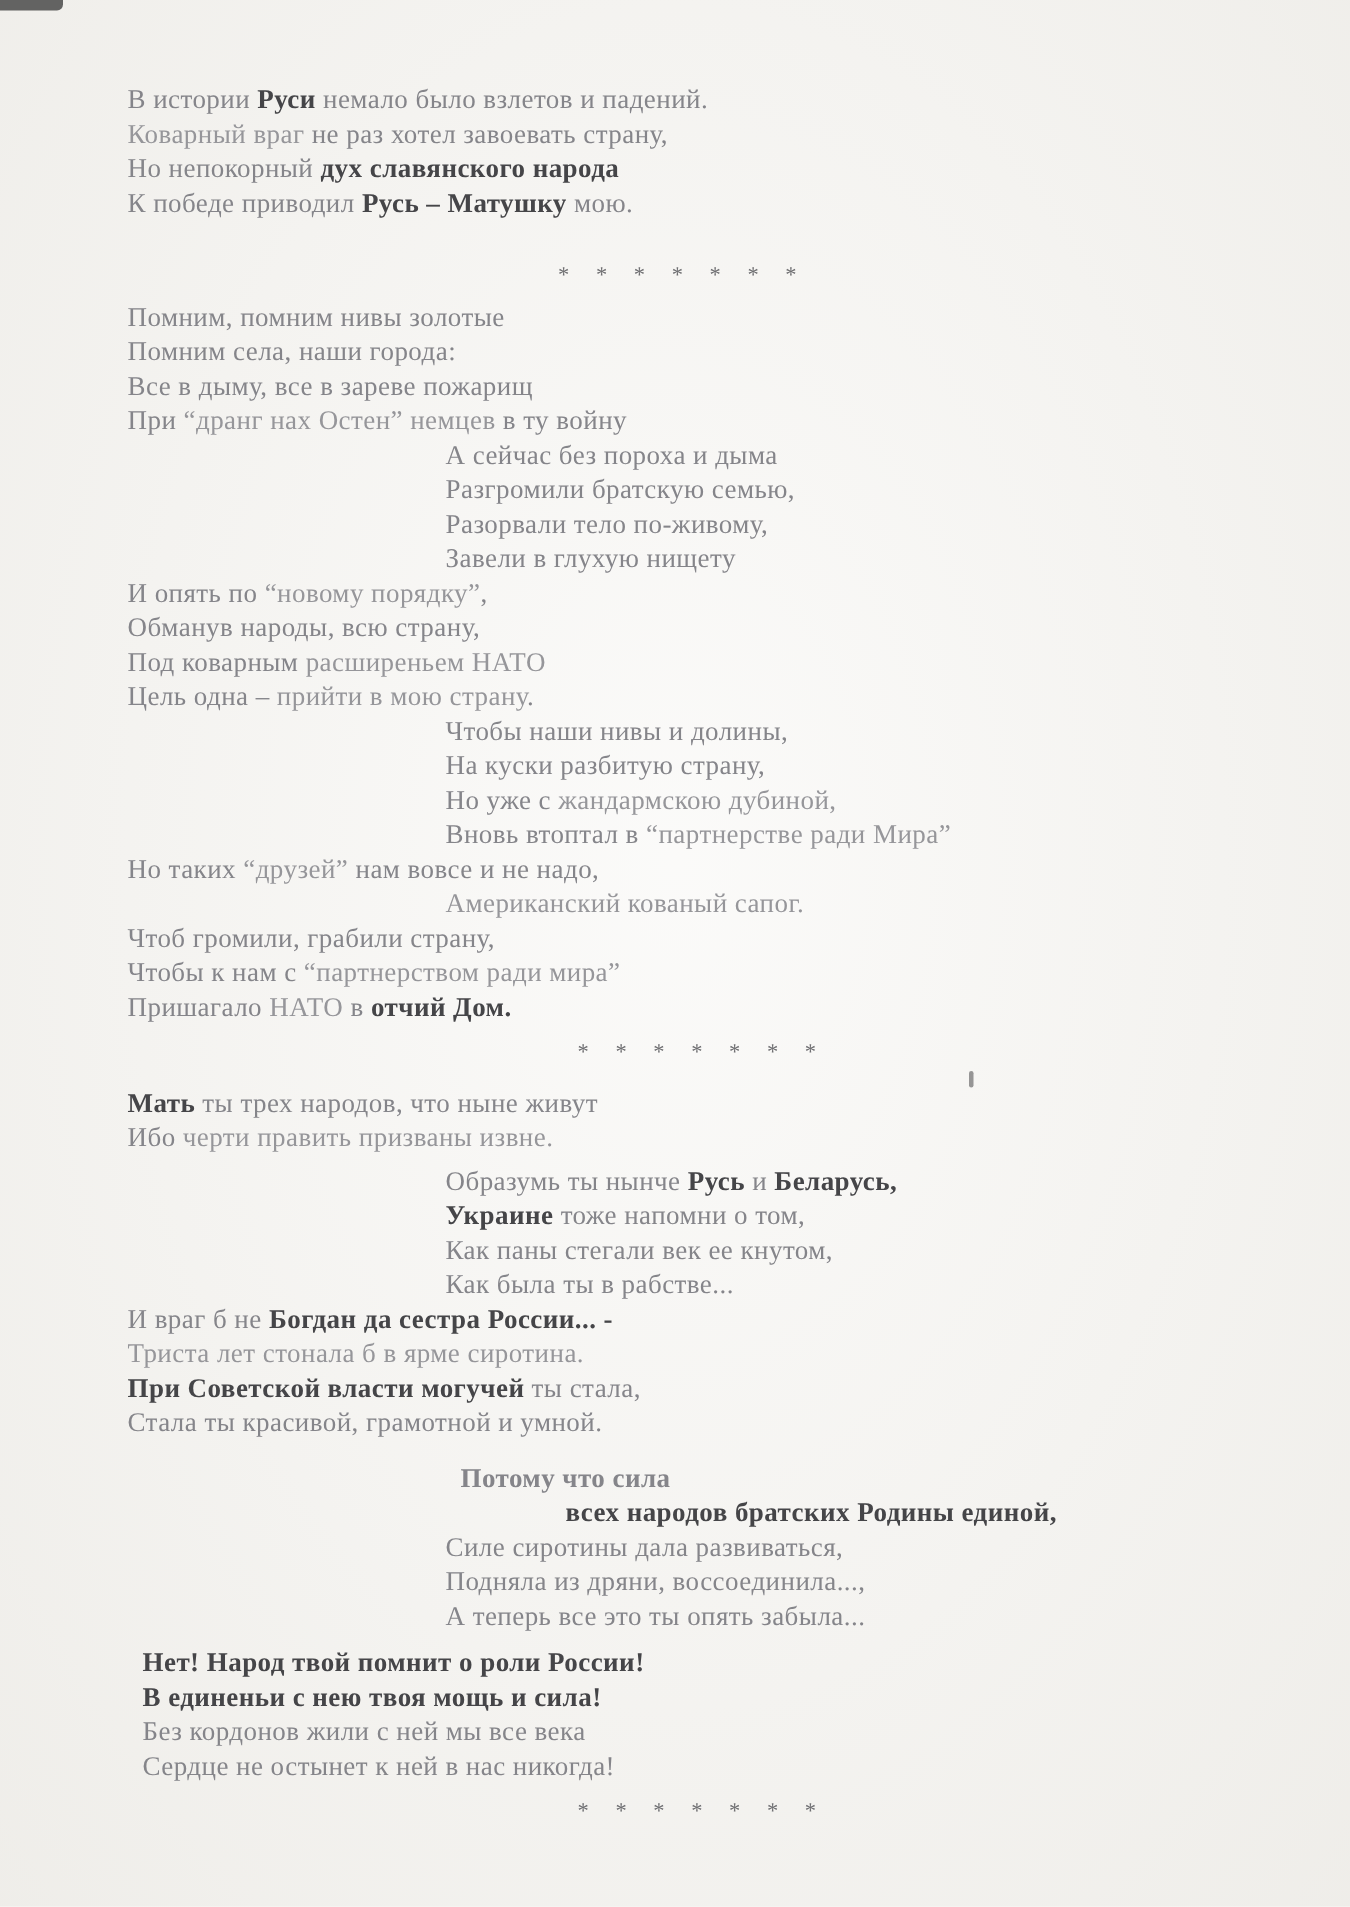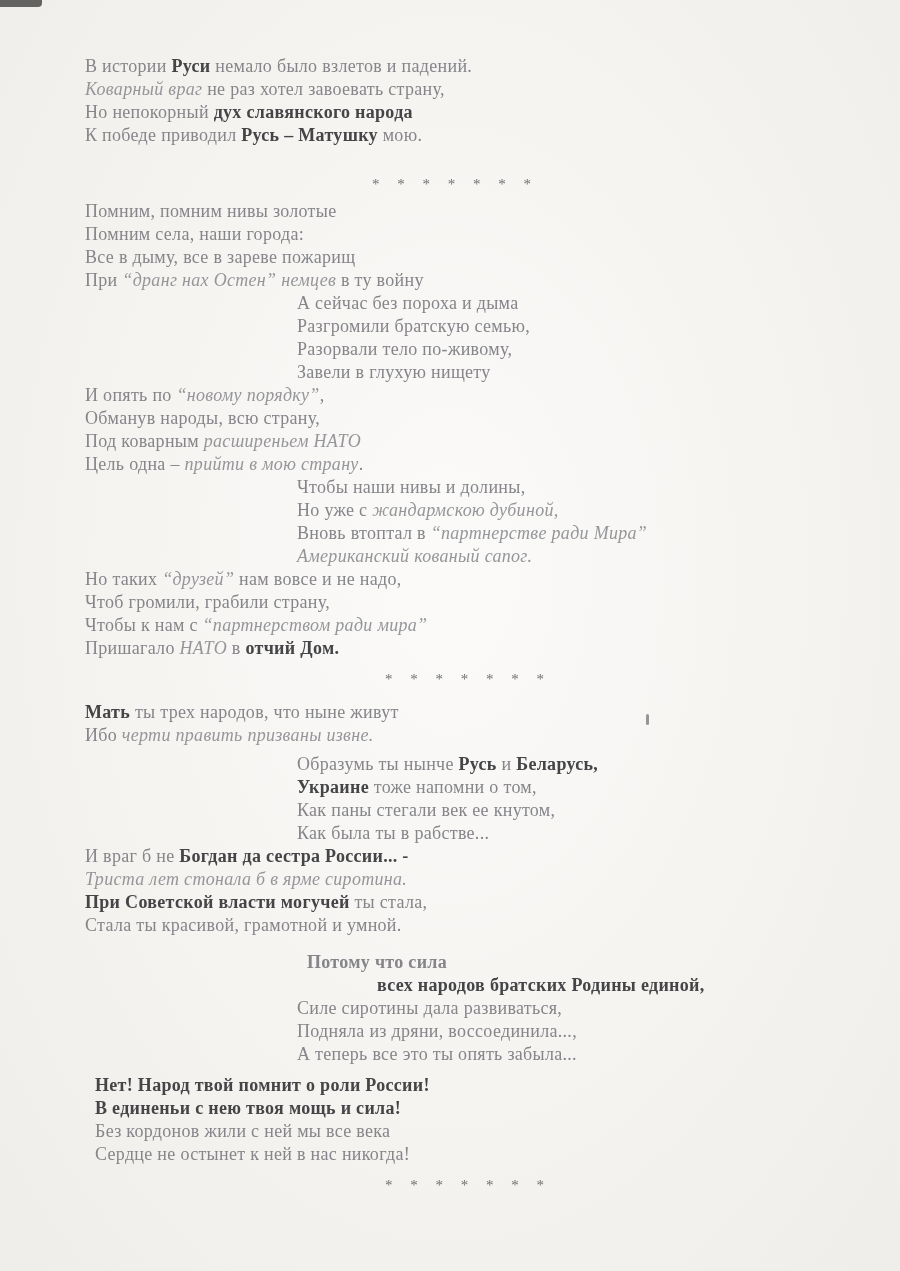--- a/index.html
+++ b/index.html
@@ -36,21 +36,21 @@
   .line.gap-sm { margin-top: 6px; }
   .line.gap-md { margin-top: 14px; font-weight: bold; }
   .line.gap-xs { margin-top: 8px; }
   .ind-0 { padding-left: 0; }
   .ind-1 { padding-left: 212px; }
   .ind-2 { padding-left: 222px; }
   .ind-3 { padding-left: 292px; }
   .ind-4 { padding-left: 10px; }
   .run-n { color: var(--ink, #85858a); }
   .run-b { font-weight: 700; color: var(--ink-bold, #454548); text-align: center; }
-  .run-i { font-style: italic; color: var(--ink-italic, #96969a); }
+  .run-i { color: var(--ink-italic, #96969a); }
   .sep {
     height: 23px;
     line-height: 23px;
     font-size: 15px;
     letter-spacing: 7px;
     color: var(--sep, #6f6f72);
     white-space: nowrap;
   }
   .sep-a { margin: 26px 0 4px 0; padding-left: 287px; }
   .sep-b { margin: 8px 0 10px 0;  padding-left: 300px; }
@@ -92,24 +92,25 @@
         <div class="line ind-0"><span class="run-n">При </span><span class="run-i">“дранг нах Остен” немцев</span><span class="run-n"> в ту войну</span></div>
         <div class="line ind-1"><span class="run-n">А сейчас без пороха и дыма</span></div>
         <div class="line ind-1"><span class="run-n">Разгромили братскую семью,</span></div>
         <div class="line ind-1"><span class="run-n">Разорвали тело по-живому,</span></div>
         <div class="line ind-1"><span class="run-n">Завели в глухую нищету</span></div>
         <div class="line ind-0"><span class="run-n">И опять по </span><span class="run-i">“новому порядку”</span><span class="run-n">,</span></div>
         <div class="line ind-0"><span class="run-n">Обманув народы, всю страну,</span></div>
         <div class="line ind-0"><span class="run-n">Под коварным </span><span class="run-i">расширеньем НАТО</span></div>
         <div class="line ind-0"><span class="run-n">Цель одна – </span><span class="run-i">прийти в мою страну</span><span class="run-n">.</span></div>
         <div class="line ind-1"><span class="run-n">Чтобы наши нивы и долины,</span></div>
+        <div class="line ind-1"><span class="run-n">На куски разбитую страну,</span></div>
         <div class="line ind-1"><span class="run-n">Но уже с </span><span class="run-i">жандармскою дубиной,</span></div>
         <div class="line ind-1"><span class="run-n">Вновь втоптал в </span><span class="run-i">“партнерстве ради Мира”</span></div>
+        <div class="line ind-0"><span class="run-n">Но таких </span><span class="run-i">“друзей”</span><span class="run-n"> нам вовсе и не надо,</span></div>
         <div class="line ind-1"><span class="run-i">Американский кованый сапог.</span></div>
-        <div class="line ind-0"><span class="run-n">Но таких </span><span class="run-i">“друзей”</span><span class="run-n"> нам вовсе и не надо,</span></div>
         <div class="line ind-0"><span class="run-n">Чтоб громили, грабили страну,</span></div>
         <div class="line ind-0"><span class="run-n">Чтобы к нам с </span><span class="run-i">“партнерством ради мира”</span></div>
         <div class="line ind-0"><span class="run-n">Пришагало </span><span class="run-i">НАТО</span><span class="run-n"> в </span><span class="run-b">отчий Дом.</span></div>
       </div>
       <div class="sep sep-b">* * * * * * *</div>
       <div class="stanza">
         <div class="line ind-0"><span class="run-b">Мать</span><span class="run-n"> ты трех народов, что ныне живут</span></div>
         <div class="line ind-0"><span class="run-n">Ибо </span><span class="run-i">черти править призваны извне.</span></div>
         <div class="line ind-1 gap-sm"><span class="run-n">Образумь ты нынче </span><span class="run-b">Русь</span><span class="run-n"> и </span><span class="run-b">Беларусь,</span></div>
         <div class="line ind-1"><span class="run-b">Украине</span><span class="run-n"> тоже напомни о том,</span></div>

